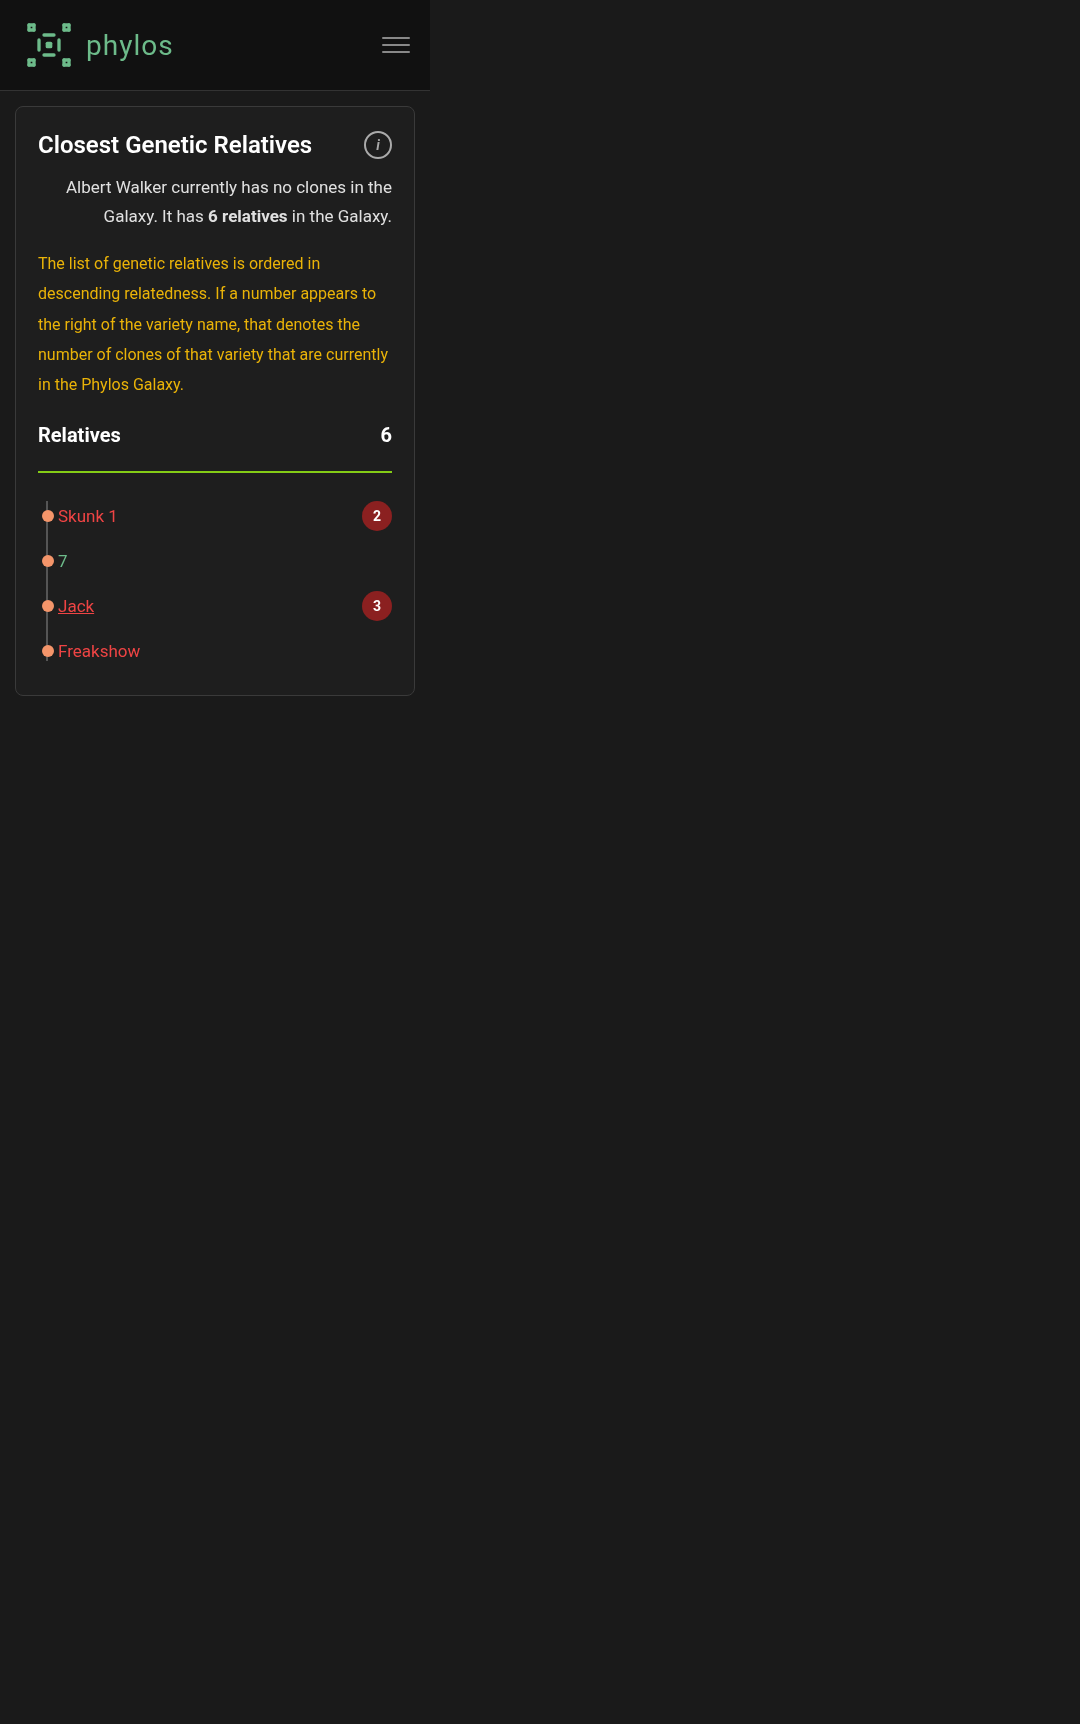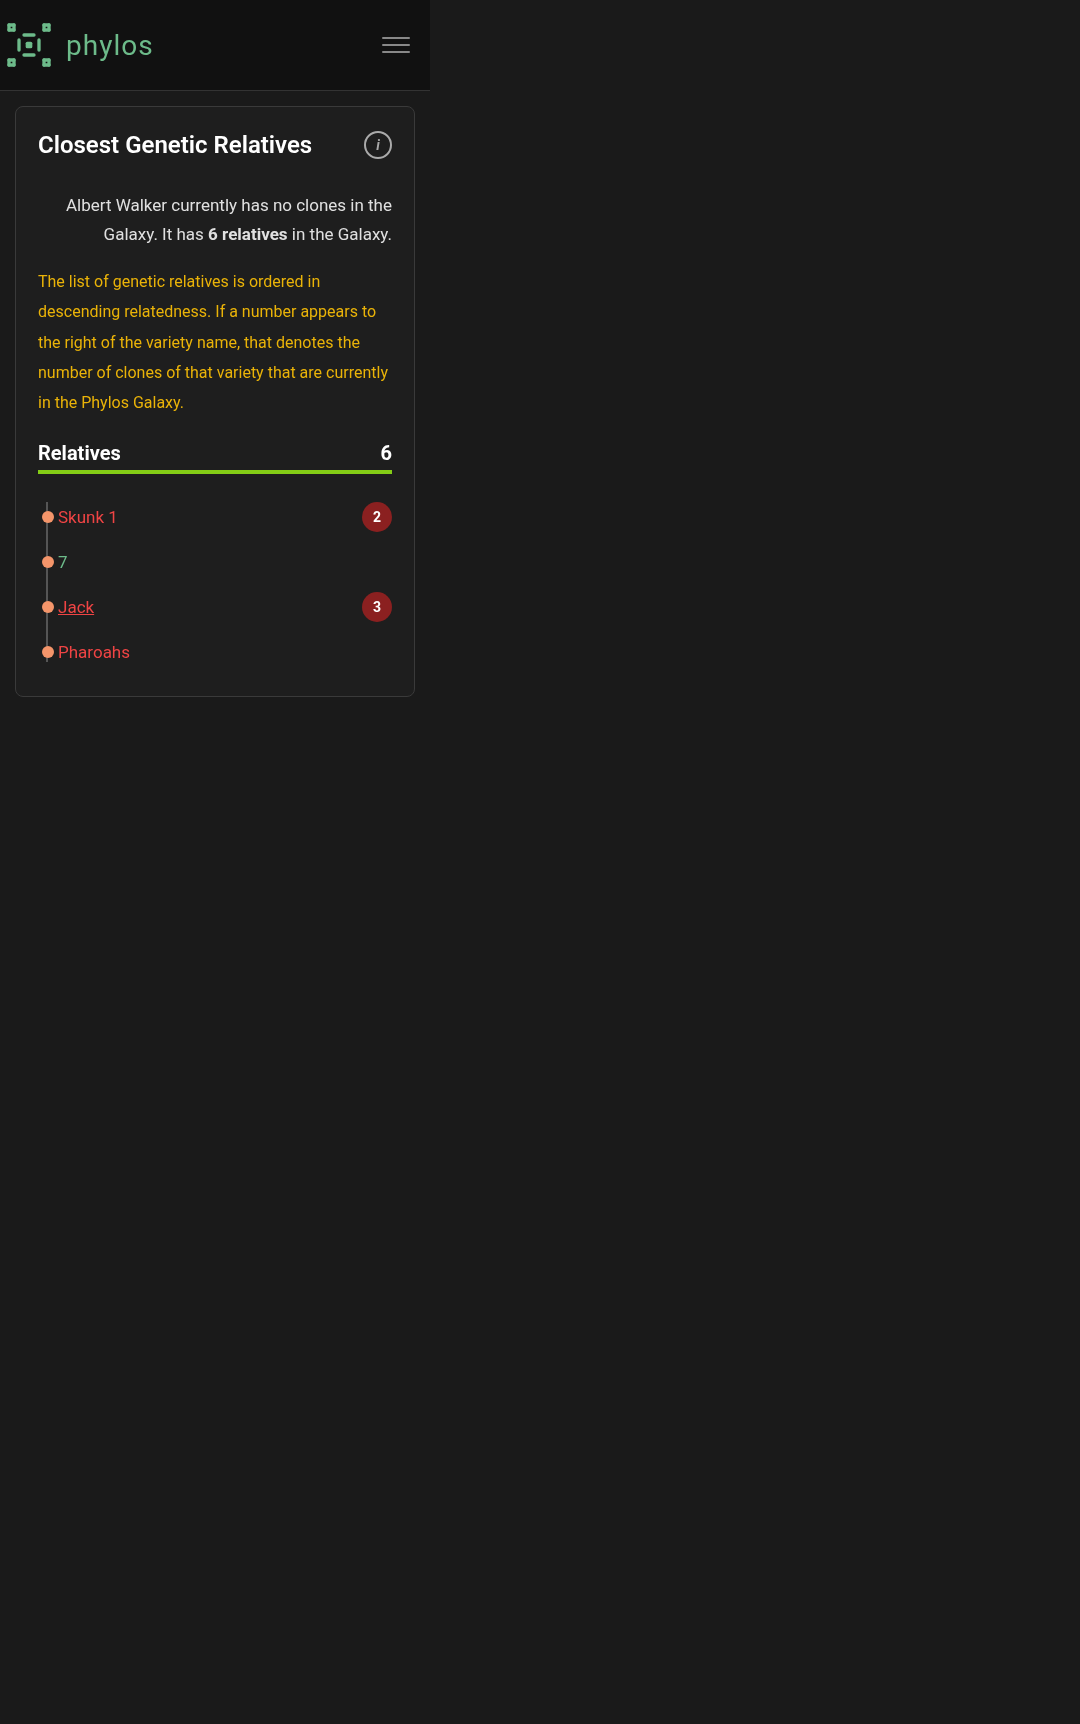--- a/index.html
+++ b/index.html
@@ -11,21 +11,21 @@
     body {
       background-color: #1a1a1a;
       font-family: -apple-system, BlinkMacSystemFont, 'Segoe UI', Roboto, sans-serif;
       width: 430px;
       min-height: 862px;
       color: #ffffff;
     }
 
     .header {
       background-color: #111111;
-      padding: 20px 20px 20px 4px;
+      padding: 20px 20px 20px 24px;
       display: flex;
       align-items: center;
       justify-content: space-between;
       border-bottom: 1px solid #333;
     }
 
     .logo-container {
       display: flex;
       align-items: center;
       gap: 12px;
@@ -63,21 +63,21 @@
       border: 1px solid #3a3a3a;
       border-radius: 8px;
       margin: 15px;
       padding: 24px 22px;
     }
 
     .card-header {
       display: flex;
       align-items: center;
       justify-content: space-between;
-      margin-bottom: 32px;
+      margin-bottom: 14px;
     }
 
     .card-title {
       font-size: 24px;
       font-weight: 600;
       color: #ffffff;
     }
 
     .info-icon {
       width: 28px;
@@ -110,22 +110,22 @@
       font-size: 16px;
       line-height: 1.9;
       color: #eab308;
       margin-bottom: 22px;
     }
 
     .relatives-header {
       display: flex;
       align-items: center;
       justify-content: space-between;
-      padding-bottom: 5px;
-      border-bottom: 4px solid #84cc16;
+      padding-bottom: 24px;
+      border-bottom: 2px solid #84cc16;
       margin-bottom: 18px;
     }
 
     .relatives-label {
       font-size: 20px;
       font-weight: 700;
       color: #ffffff;
     }
 
     .relatives-count {
@@ -287,18 +287,18 @@
         <span class="relative-name underlined">Jack</span>
       </div>
       <div class="clone-badge">3</div>
     </div>
 
 
 
     <div class="relative-item">
       <div class="relative-item-left">
         <span class="dot"></span>
-        <span class="relative-name">Pharoahs</span>
+        <span class="relative-name">Freakshow</span>
       </div>
     </div>
 
   </div>
 </div>
 
 </body></html>

